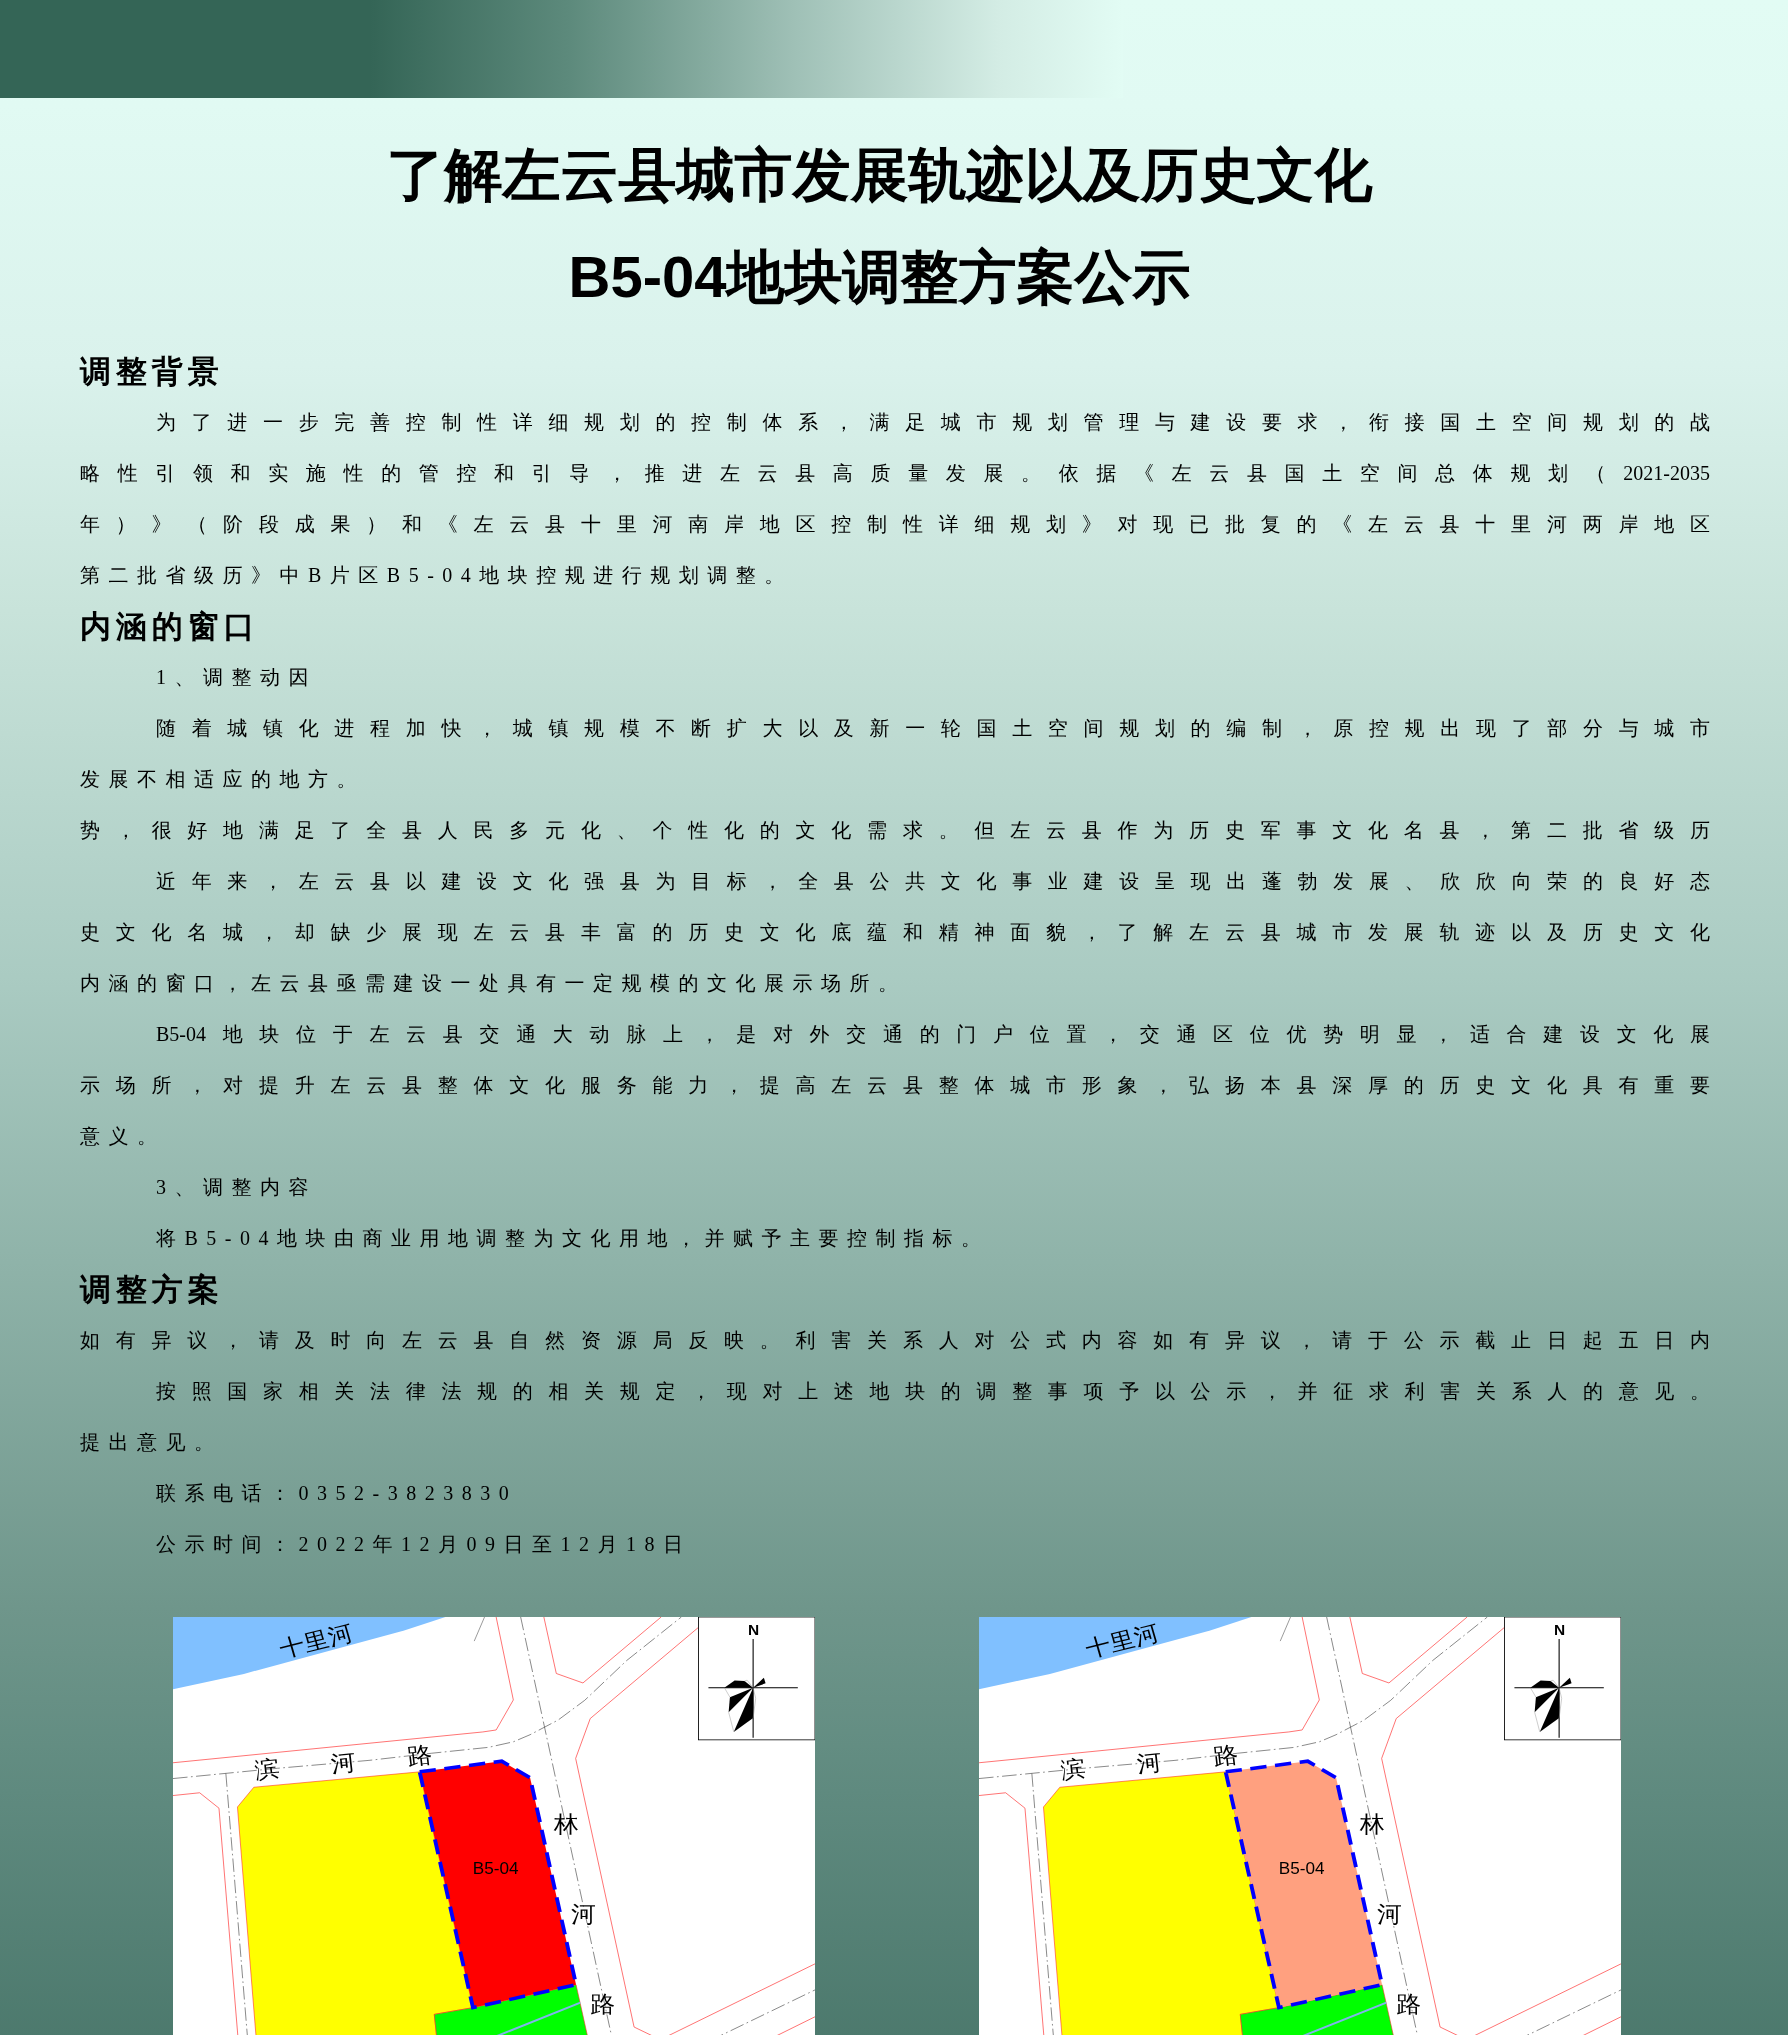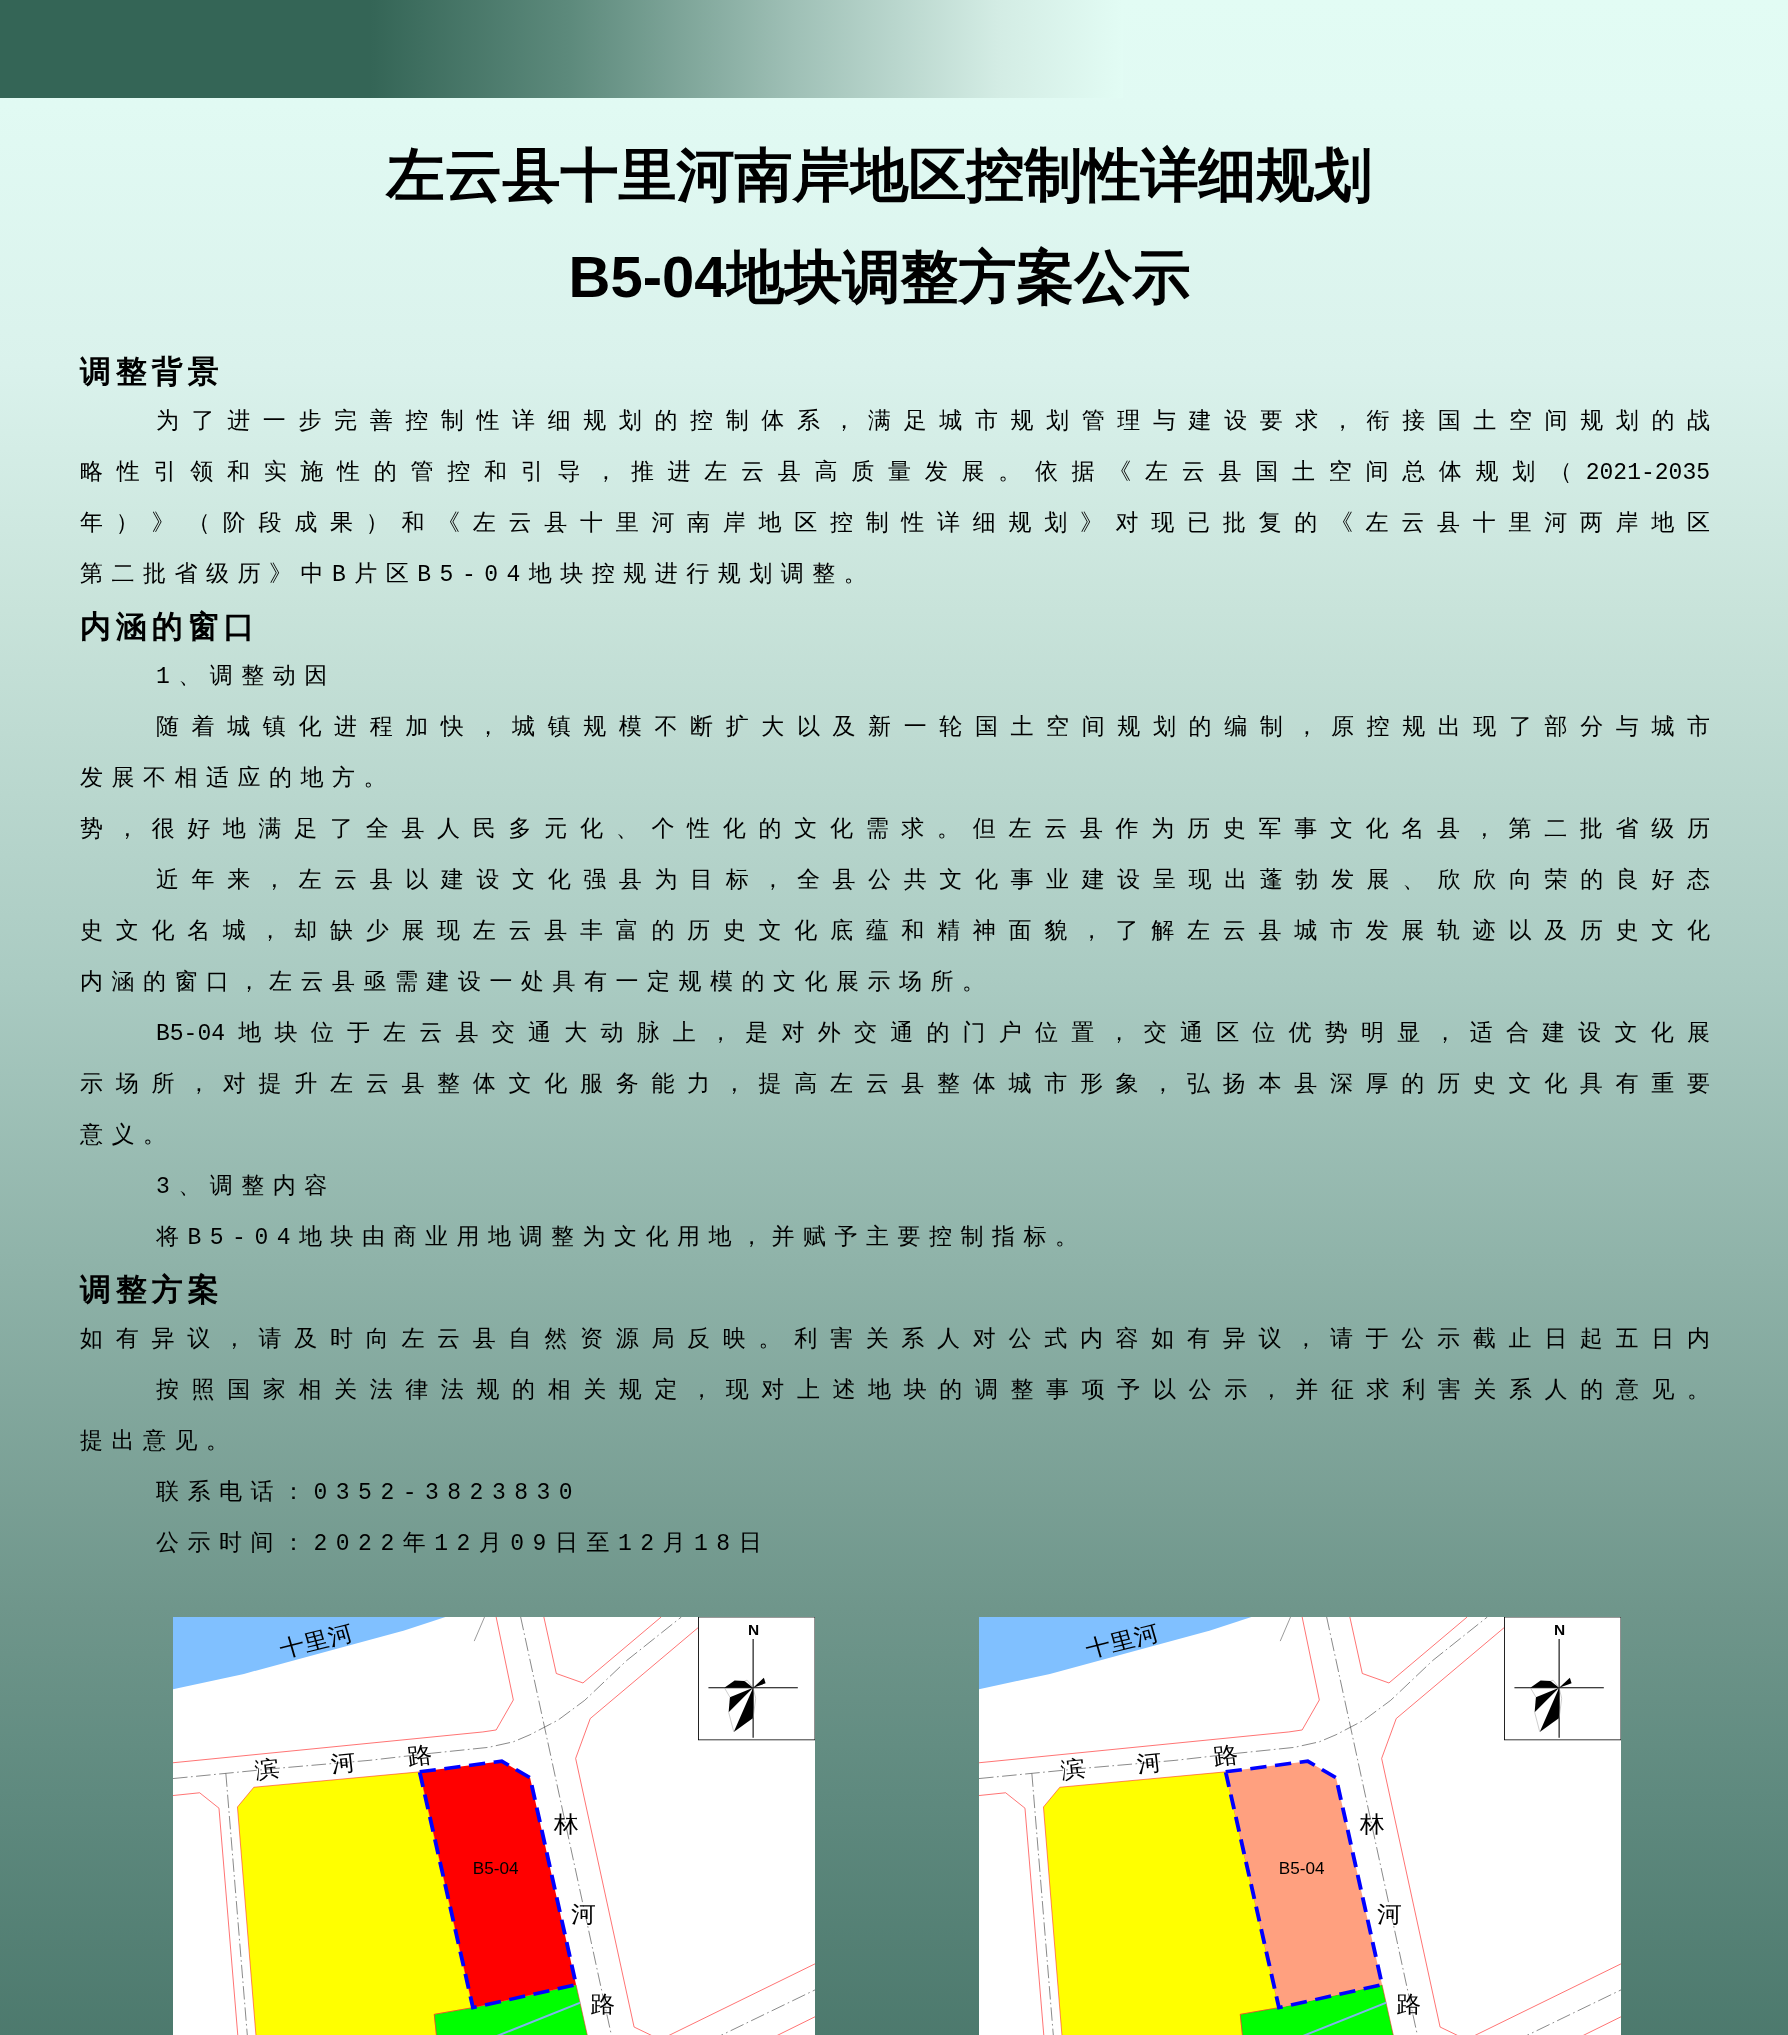--- a/index.html
+++ b/index.html
@@ -21,21 +21,21 @@
     position: absolute; left: 0; width: 1759px; text-align: center;
     font-family: "Liberation Sans", sans-serif; font-weight: bold;
     font-size: 58px; height: 65px; line-height: 65px; white-space: nowrap;
   }
   .title.l1 { top: 142px; }
   .title.l2 { top: 244px; }
 
   .body-text { position: absolute; left: 80px; top: 346px; width: 1630px; }
   .line {
     height: 51px; line-height: 51px; box-sizing: border-box;
-    font-family: Liberation Mono, monospace; font-size: 23px; letter-spacing: 8.5px;
+    font-family: Liberation Serif, serif; font-size: 20px; letter-spacing: 8.5px;
     white-space: nowrap; overflow: visible;
   }
   .line.justify {
     white-space: normal; letter-spacing: 0;
     text-align: justify; text-align-last: justify; text-justify: inter-character;
   }
   .line.indent { padding-left: 76px; }
   .line.heading {
     font-family: Liberation Serif, serif; font-weight: bold;
     font-size: 31px; letter-spacing: 4.9px;
@@ -50,21 +50,21 @@
   .parcel-lbl { font: 40px "Liberation Sans", sans-serif; fill: #000; text-anchor: middle; dominant-baseline: central; }
   .north-lbl { font: bold 36px "Liberation Sans", sans-serif; fill: #000; text-anchor: middle; dominant-baseline: central; }
   .lg-title { font: bold 22px "Liberation Sans", sans-serif; fill: #000; text-anchor: middle; dominant-baseline: central; }
   .lg-lbl { font: bold 17px "Liberation Sans", sans-serif; fill: #000; dominant-baseline: central; }
 </style>
 </head>
 <body>
 
 <div class="top-band"></div>
 
-<div class="title l1">左云县十里河南岸地区控制性详细规划</div>
+<div class="title l1">了解左云县城市发展轨迹以及历史文化</div>
 <div class="title l2">B5-04地块调整方案公示</div>
 
 <div class="body-text">
   <div class="line heading">调整背景</div>
   <div class="line indent justify">为了进一步完善控制性详细规划的控制体系，满足城市规划管理与建设要求，衔接国土空间规划的战</div>
   <div class="line justify">略性引领和实施性的管控和引导，推进左云县高质量发展。依据《左云县国土空间总体规划（2021-2035</div>
   <div class="line justify">年）》（阶段成果）和《左云县十里河南岸地区控制性详细规划》对现已批复的《左云县十里河两岸地区</div>
   <div class="line">第二批省级历》中B片区B5-04地块控规进行规划调整。</div>
 
   <div class="line heading">内涵的窗口</div>

